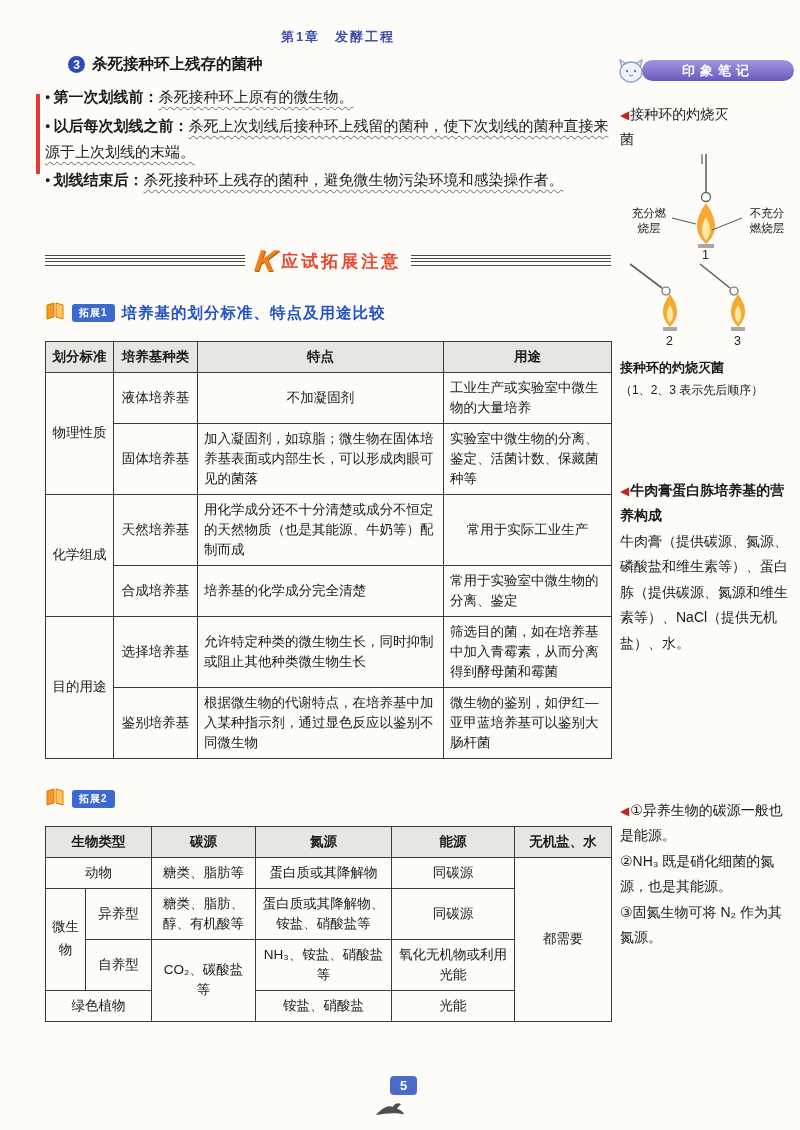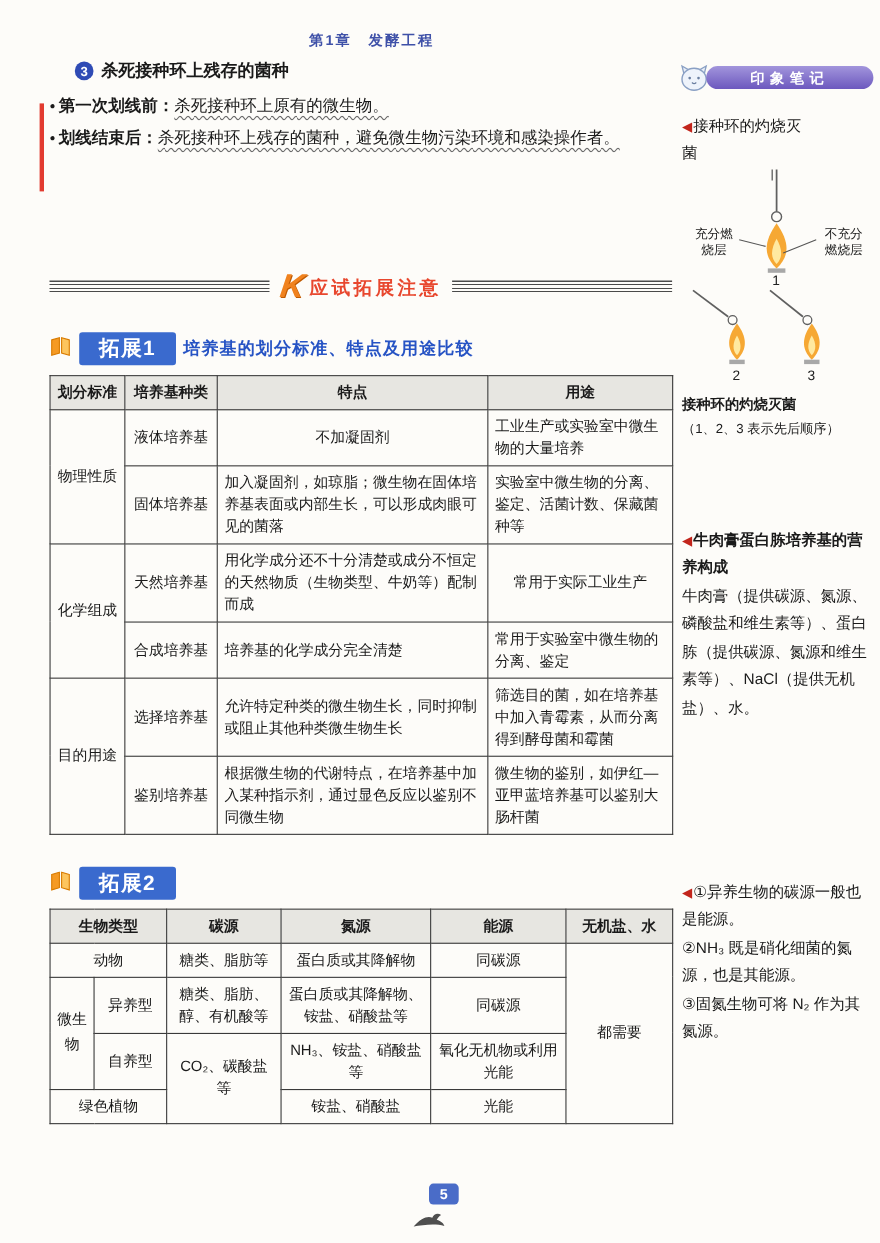--- a/index.html
+++ b/index.html
@@ -44,21 +44,21 @@
     font-size:30px; font-weight:bold; font-style:italic; color:#f0821e;
     display:inline-block; transform:skewX(-8deg); margin-right:5px; line-height:1;
     text-shadow:1px 1px 0 #c05a00;
   }
   .div-label { font-size:17px; font-weight:bold; color:#e8472e; letter-spacing:3px; }
 
   
   .exp-head { position:absolute; left:45px; width:566px; display:flex; align-items:center; gap:7px; }
   #exp1-head { top:302px; }
   #exp2-head { top:788px;text-align:right; }
-  .exp-badge { background:#3a6ace; color:#fff; font-weight:bold; font-size:19px; padding:2px 18px; border-radius:3px; letter-spacing:1px; }
+  .exp-badge { background:#3a6ace; color:#fff; font-weight:bold; font-size:10px; padding:2px 7px; border-radius:3px; letter-spacing:1px; }
   .exp-title { color:#2653c4; font-weight:bold; font-size:15.5px; letter-spacing:1px; }
 
   
   .tbl-wrap { position:absolute; left:45px; }
   #table1 { top:341px; }
   #table2 { top:826px; }
   table { border-collapse:collapse; width:566px; font-size:13.5px; table-layout:fixed; }
   th,td { border:1px solid #3a3a3a; padding:5px 6px; vertical-align:middle; }
   th { background:#e7e6e1; text-align:center; font-weight:bold; font-size:13.5px; padding:6px 3px; }
   td { line-height:1.48; }
@@ -112,20 +112,21 @@
 <div class="page-header">第1章　发酵工程</div>
 <div class="red-bar"></div>
 
 <div class="sec-heading">
   <span class="sec-num">3</span>
   <span class="sec-title">杀死接种环上残存的菌种</span>
 </div>
 
 <div class="bullets">
   <p class="bullet"><span class="b-dot">●</span><span class="b-lead">第一次划线前：</span><span class="wavy">杀死接种环上原有的微生物。</span></p>
+  <p class="bullet"><span class="b-dot">●</span><span class="b-lead">以后每次划线之前：</span><span class="wavy">杀死上次划线后接种环上残留的菌种，使下次划线的菌种直接来源于上次划线的末端。</span></p>
   <p class="bullet"><span class="b-dot">●</span><span class="b-lead">划线结束后：</span><span class="wavy">杀死接种环上残存的菌种，避免微生物污染环境和感染操作者。</span></p>
 </div>
 
 <div class="divider">
   <div class="div-lines"></div>
   <div class="div-center">
     <span class="k-logo">K</span>
     <span class="div-label">应试拓展注意</span>
   </div>
   <div class="div-lines"></div>
@@ -166,21 +167,21 @@
         <td class="tl">工业生产或实验室中微生物的大量培养</td>
       </tr>
       <tr>
         <td class="tc">固体培养基</td>
         <td class="tl">加入凝固剂，如琼脂；微生物在固体培养基表面或内部生长，可以形成肉眼可见的菌落</td>
         <td class="tl">实验室中微生物的分离、鉴定、活菌计数、保藏菌种等</td>
       </tr>
       <tr>
         <td class="tc" rowspan="2">化学组成</td>
         <td class="tc">天然培养基</td>
-        <td class="tl">用化学成分还不十分清楚或成分不恒定的天然物质（生物类型、牛奶等）配制而成</td>
+        <td class="tl">用化学成分还不十分清楚或成分不恒定的天然物质（也是其能源、牛奶等）配制而成</td>
         <td class="tc">常用于实际工业生产</td>
       </tr>
       <tr>
         <td class="tc">合成培养基</td>
         <td class="tl">培养基的化学成分完全清楚</td>
         <td class="tl">常用于实验室中微生物的分离、鉴定</td>
       </tr>
       <tr>
         <td class="tc" rowspan="2">目的用途</td>
         <td class="tc">选择培养基</td>

